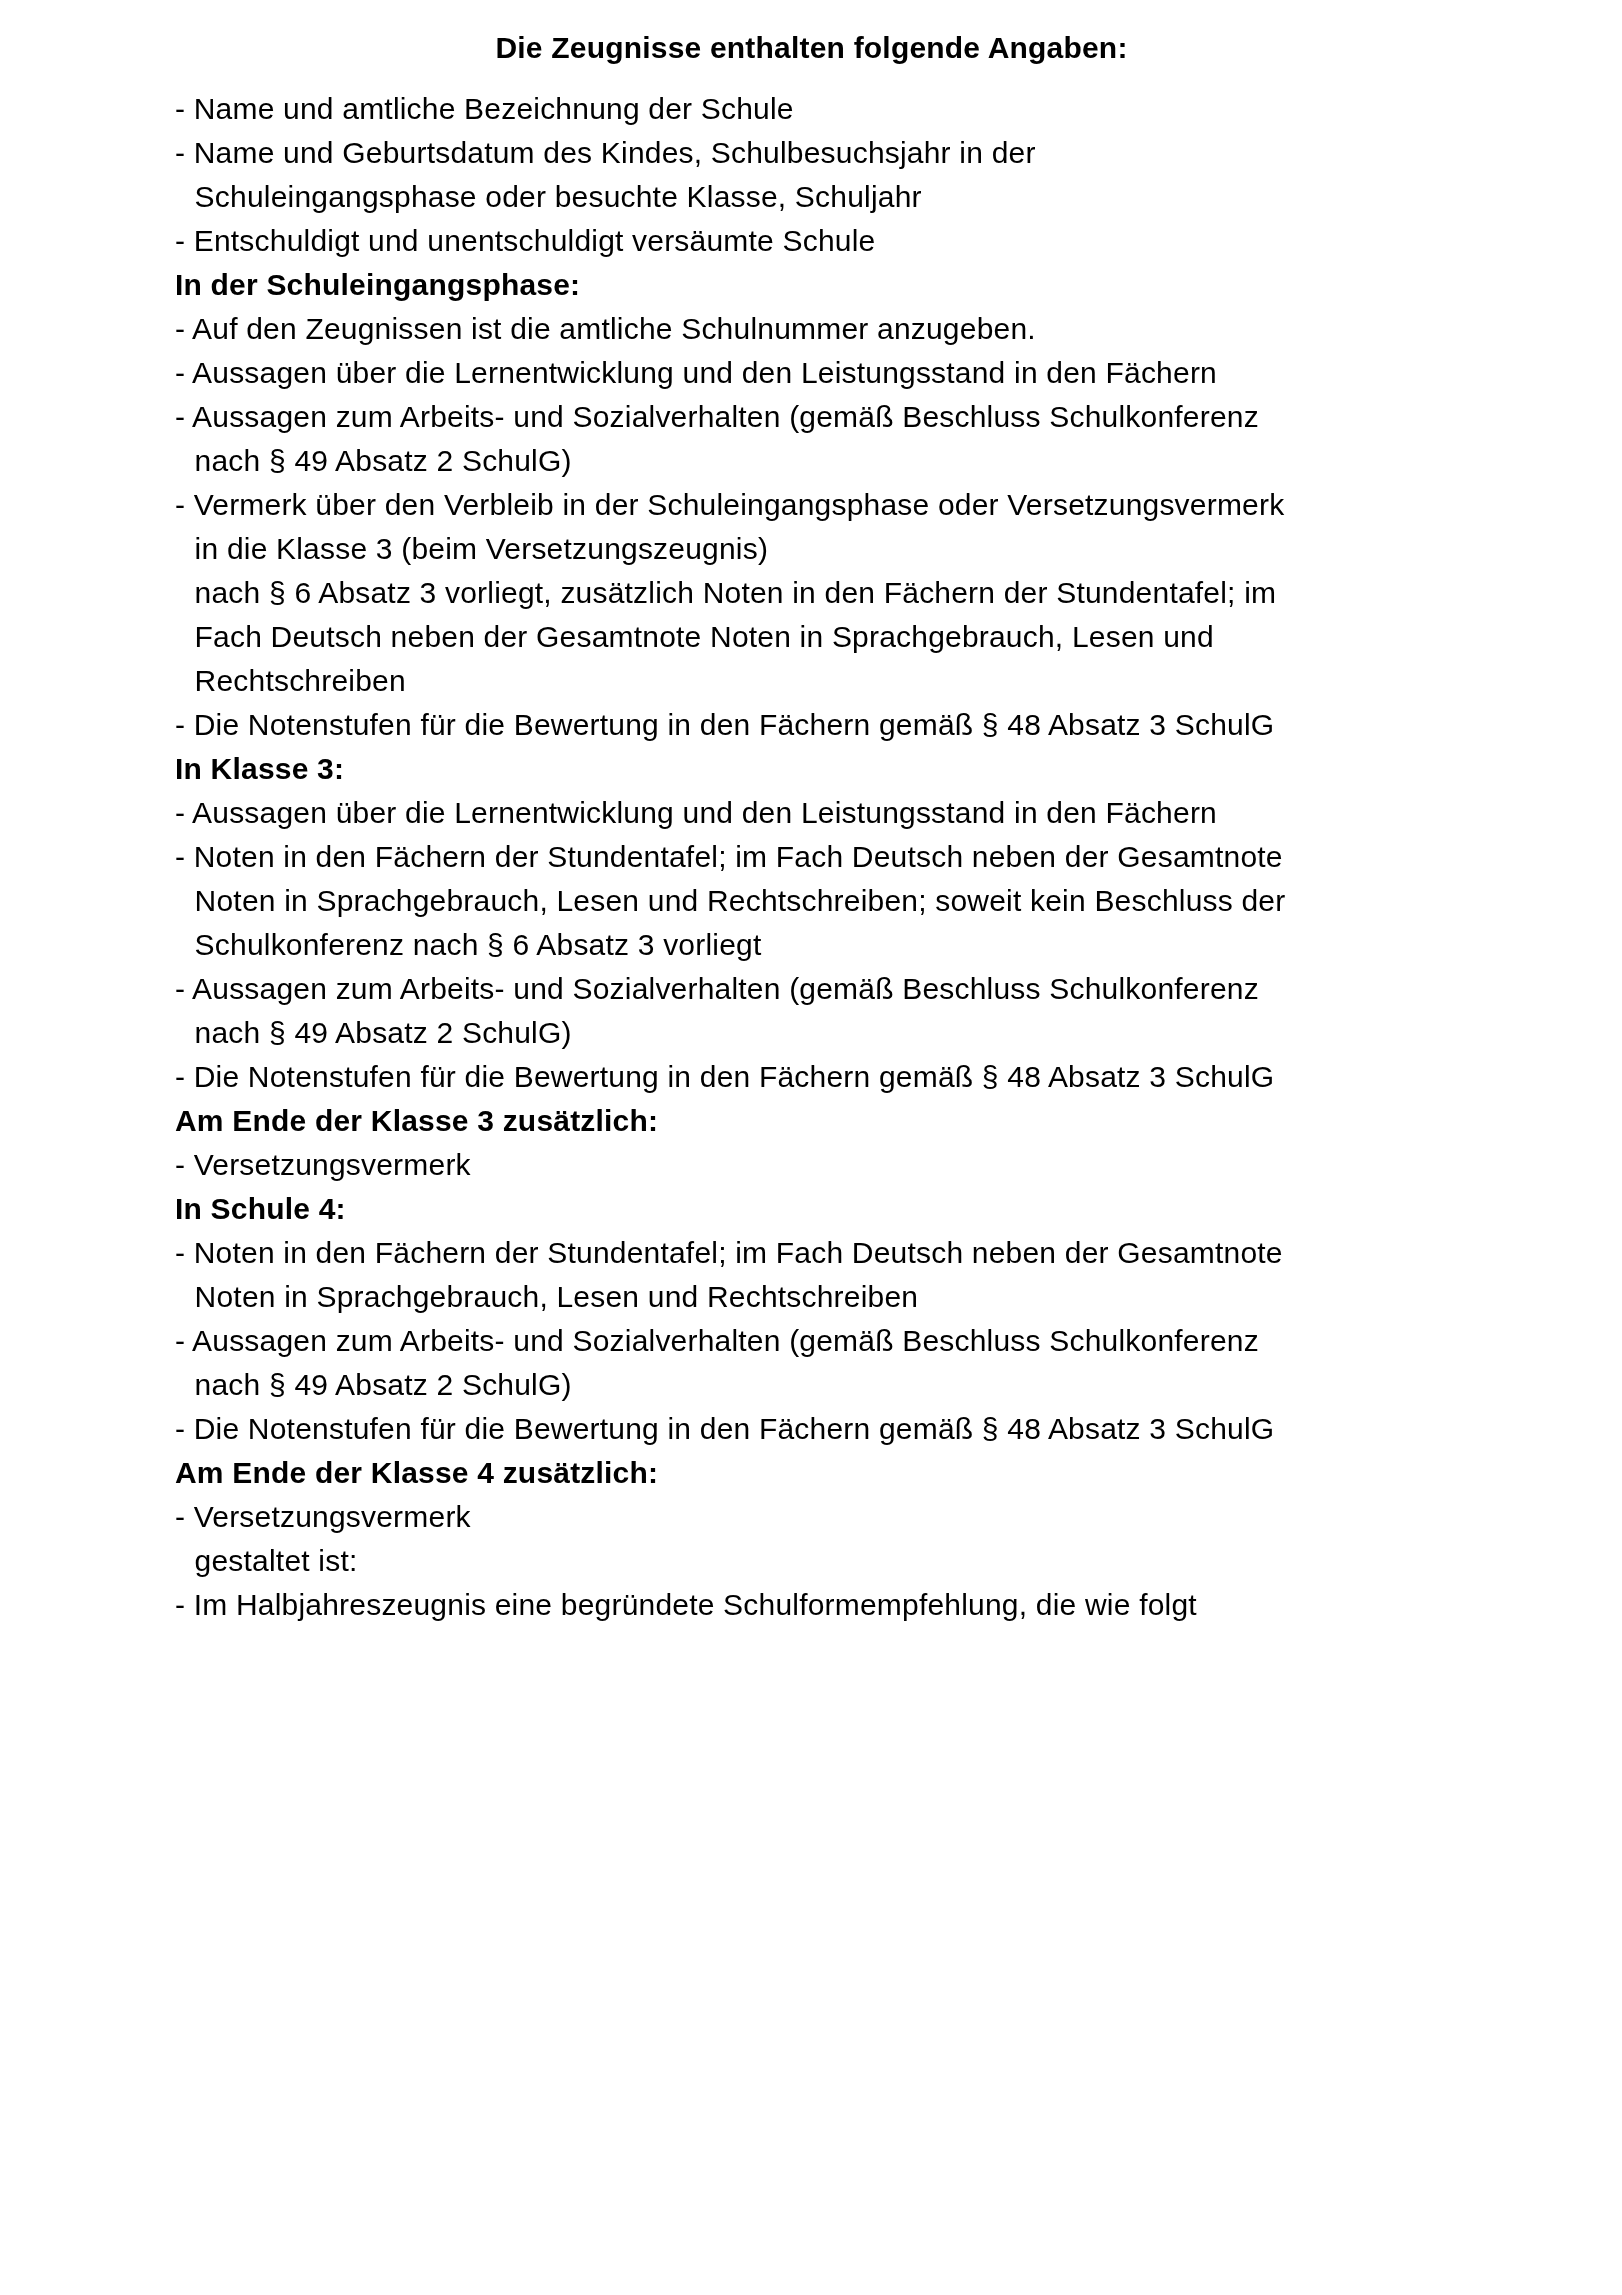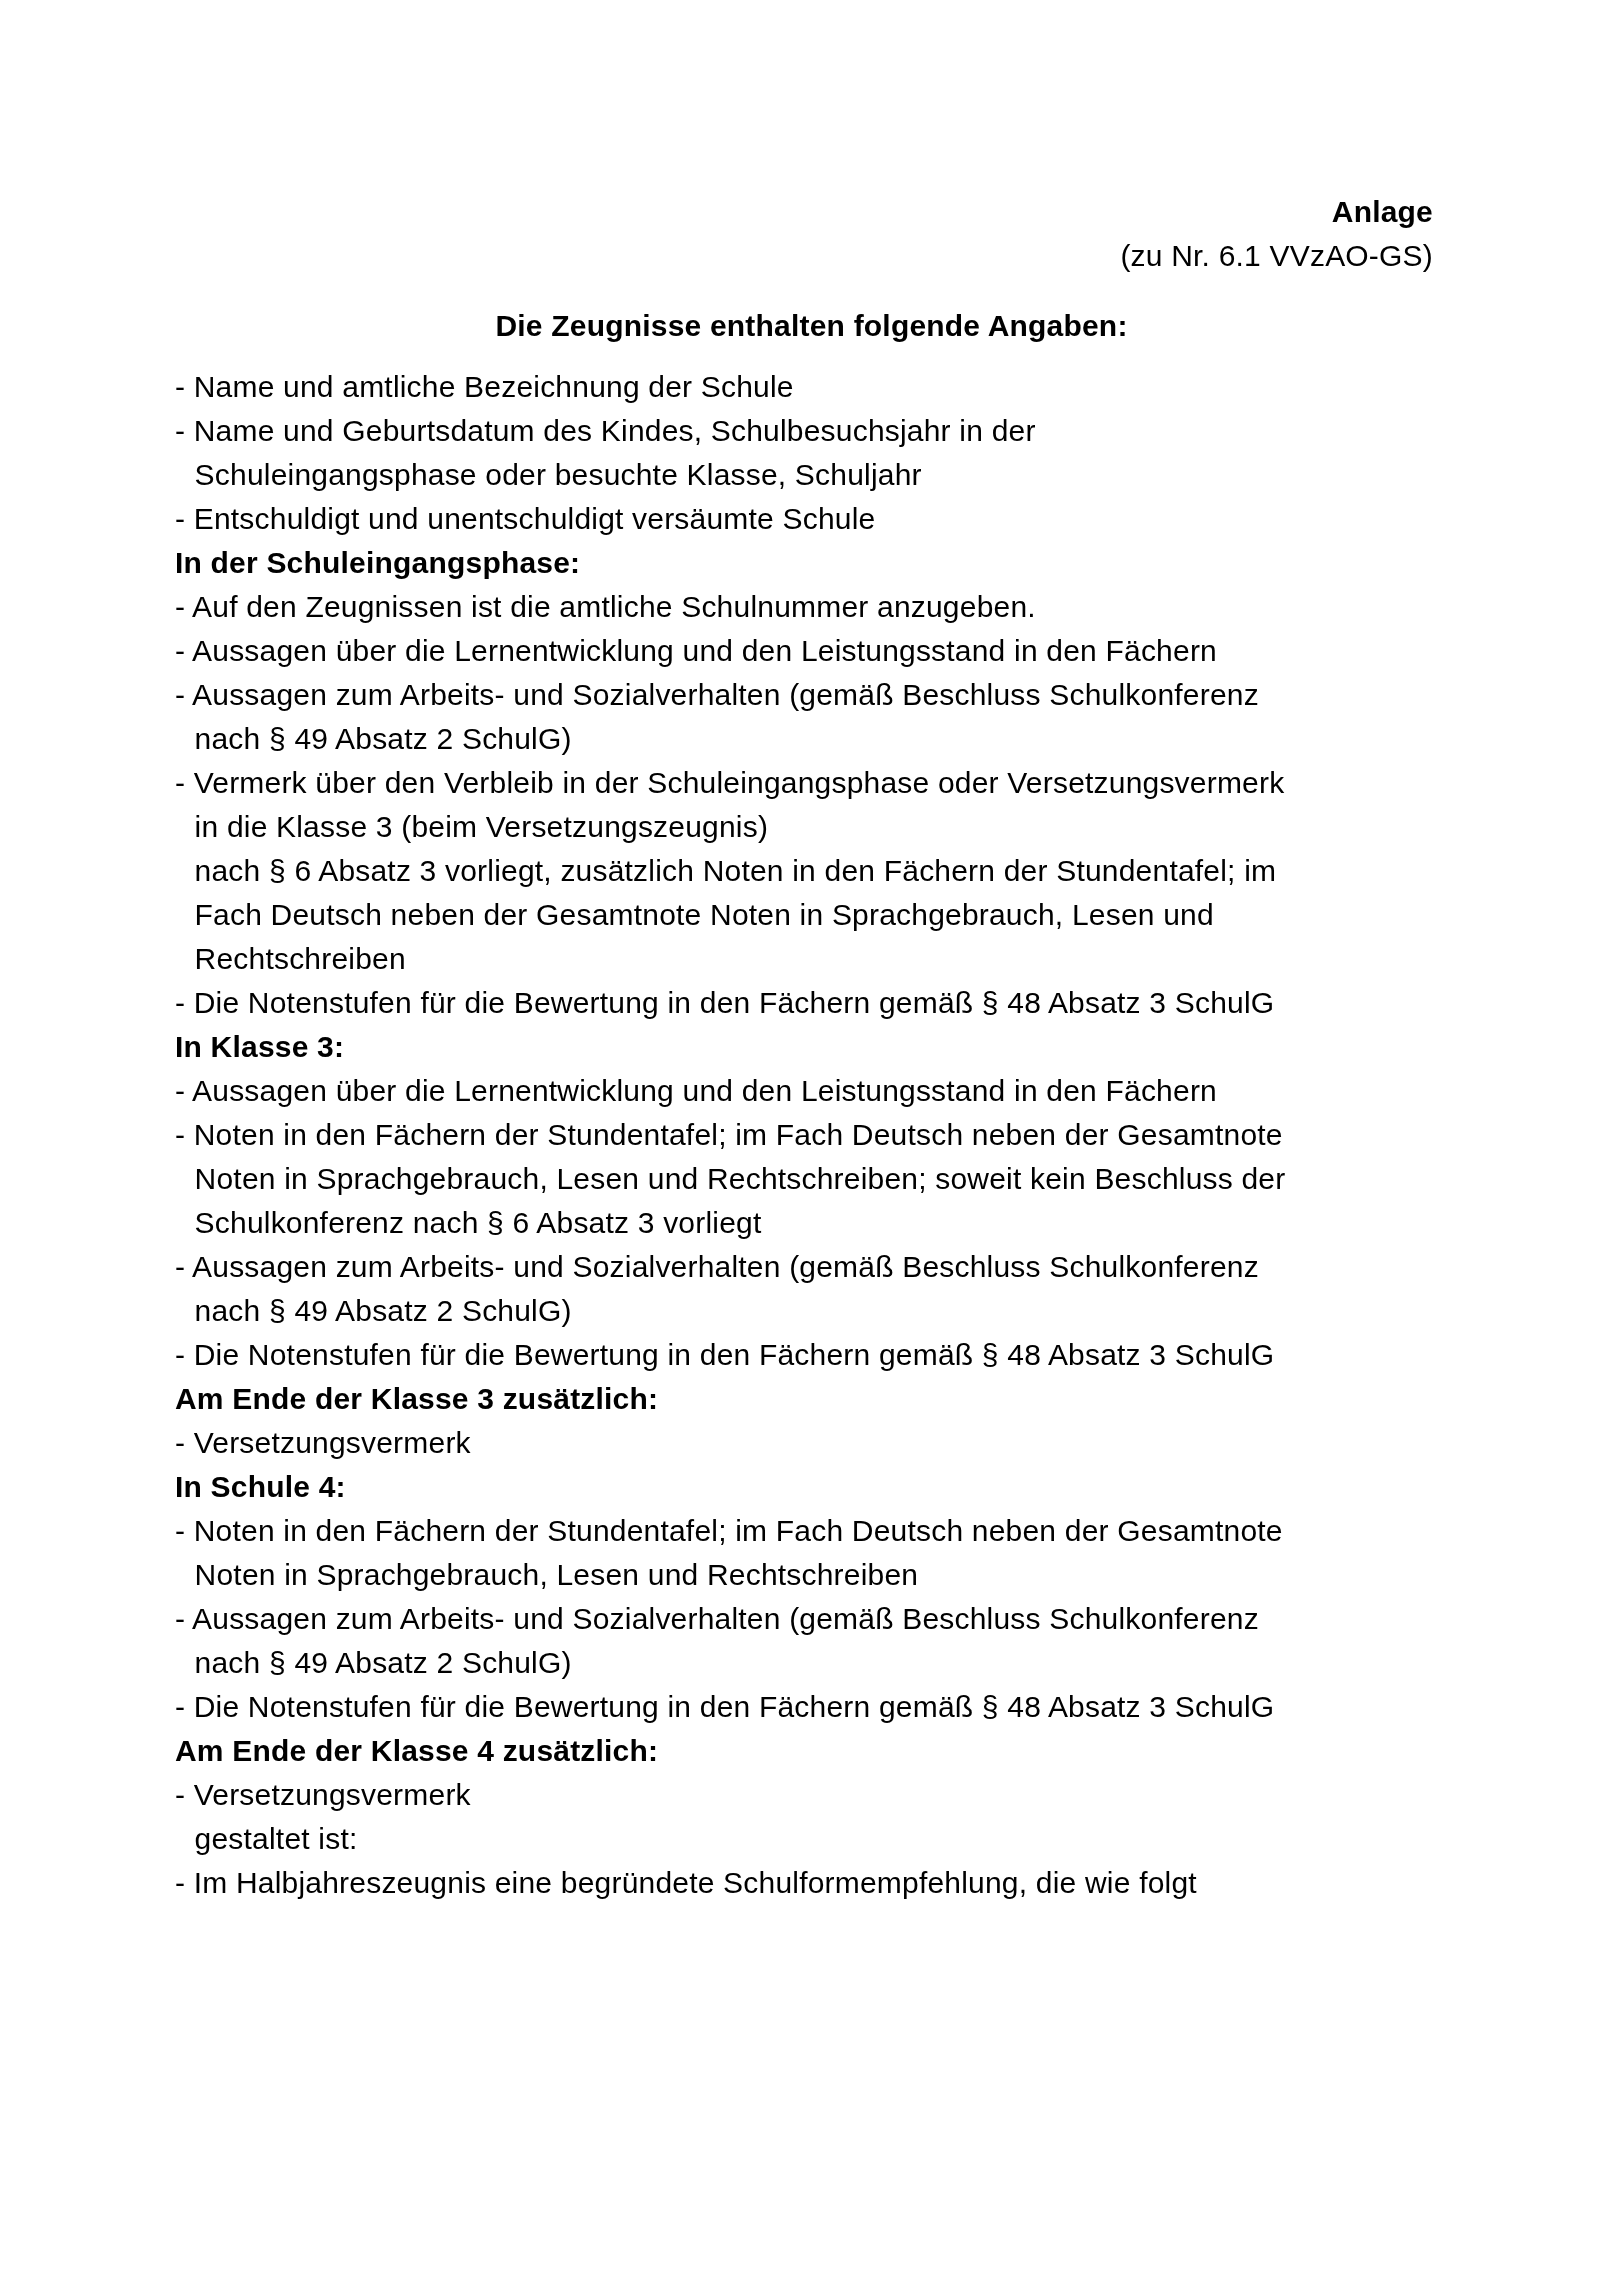--- a/index.html
+++ b/index.html
@@ -50,24 +50,20 @@
   .tline.wrap {
     padding-left: 19.6px;
   }
 </style>
 </head>
 <body>
 
 <div class="page" style="background: rgb(255, 255, 255); color: rgb(0, 0, 0);">
   <div class="content">
 
-    <div class="doc-header">
-      <div class="hline attachment-label">Anlage</div>
-      <div class="hline reference-label">(zu Nr. 6.1 VVzAO-GS)</div>
-    </div>
 
     <div class="doc-title">Die Zeugnisse enthalten folgende Angaben:</div>
 
     <div class="body-lines" id="body-lines">
         <div class="tline item">- Name und amtliche Bezeichnung der Schule</div>
         <div class="tline item">- Name und Geburtsdatum des Kindes, Schulbesuchsjahr in der</div>
         <div class="tline wrap">Schuleingangsphase oder besuchte Klasse, Schuljahr</div>
         <div class="tline item">- Entschuldigt und unentschuldigt versäumte Schule</div>
         <div class="tline heading">In der Schuleingangsphase:</div>
         <div class="tline item">- Auf den Zeugnissen ist die amtliche Schulnummer anzugeben.</div>

